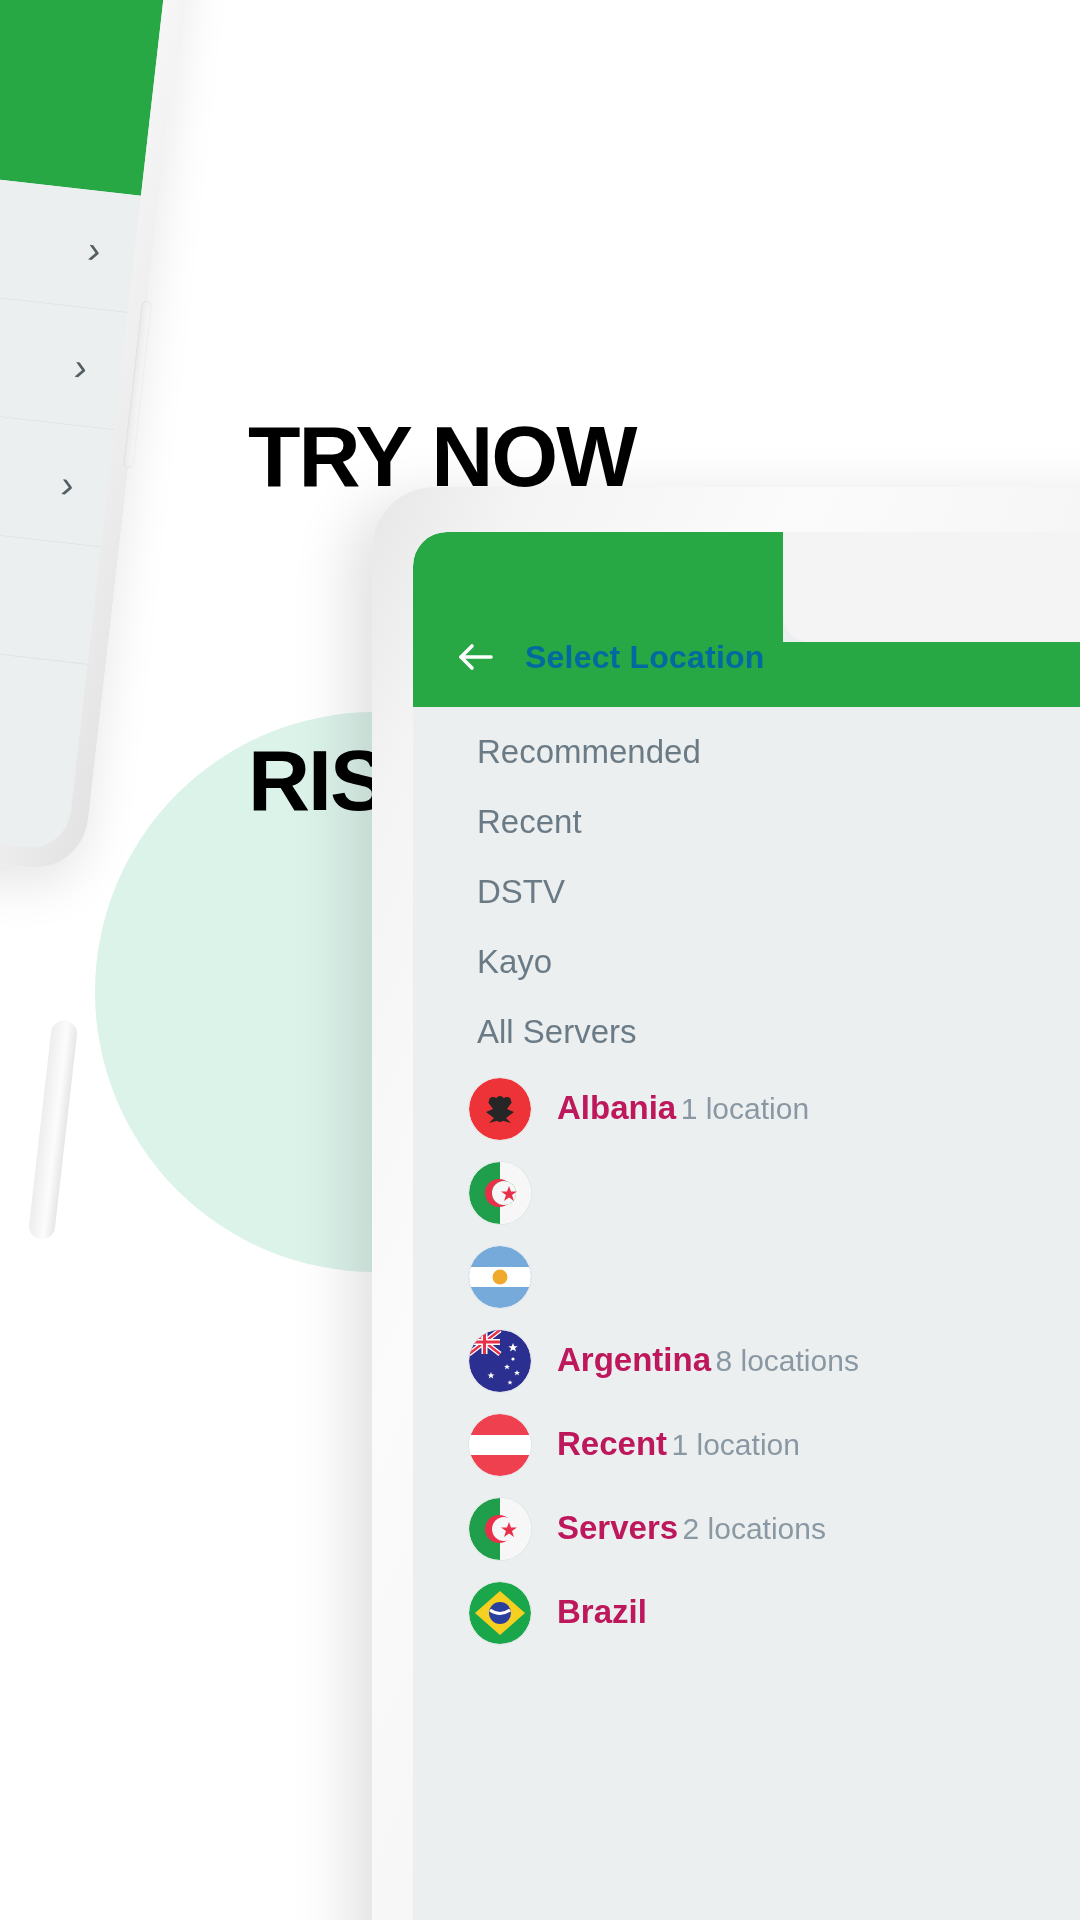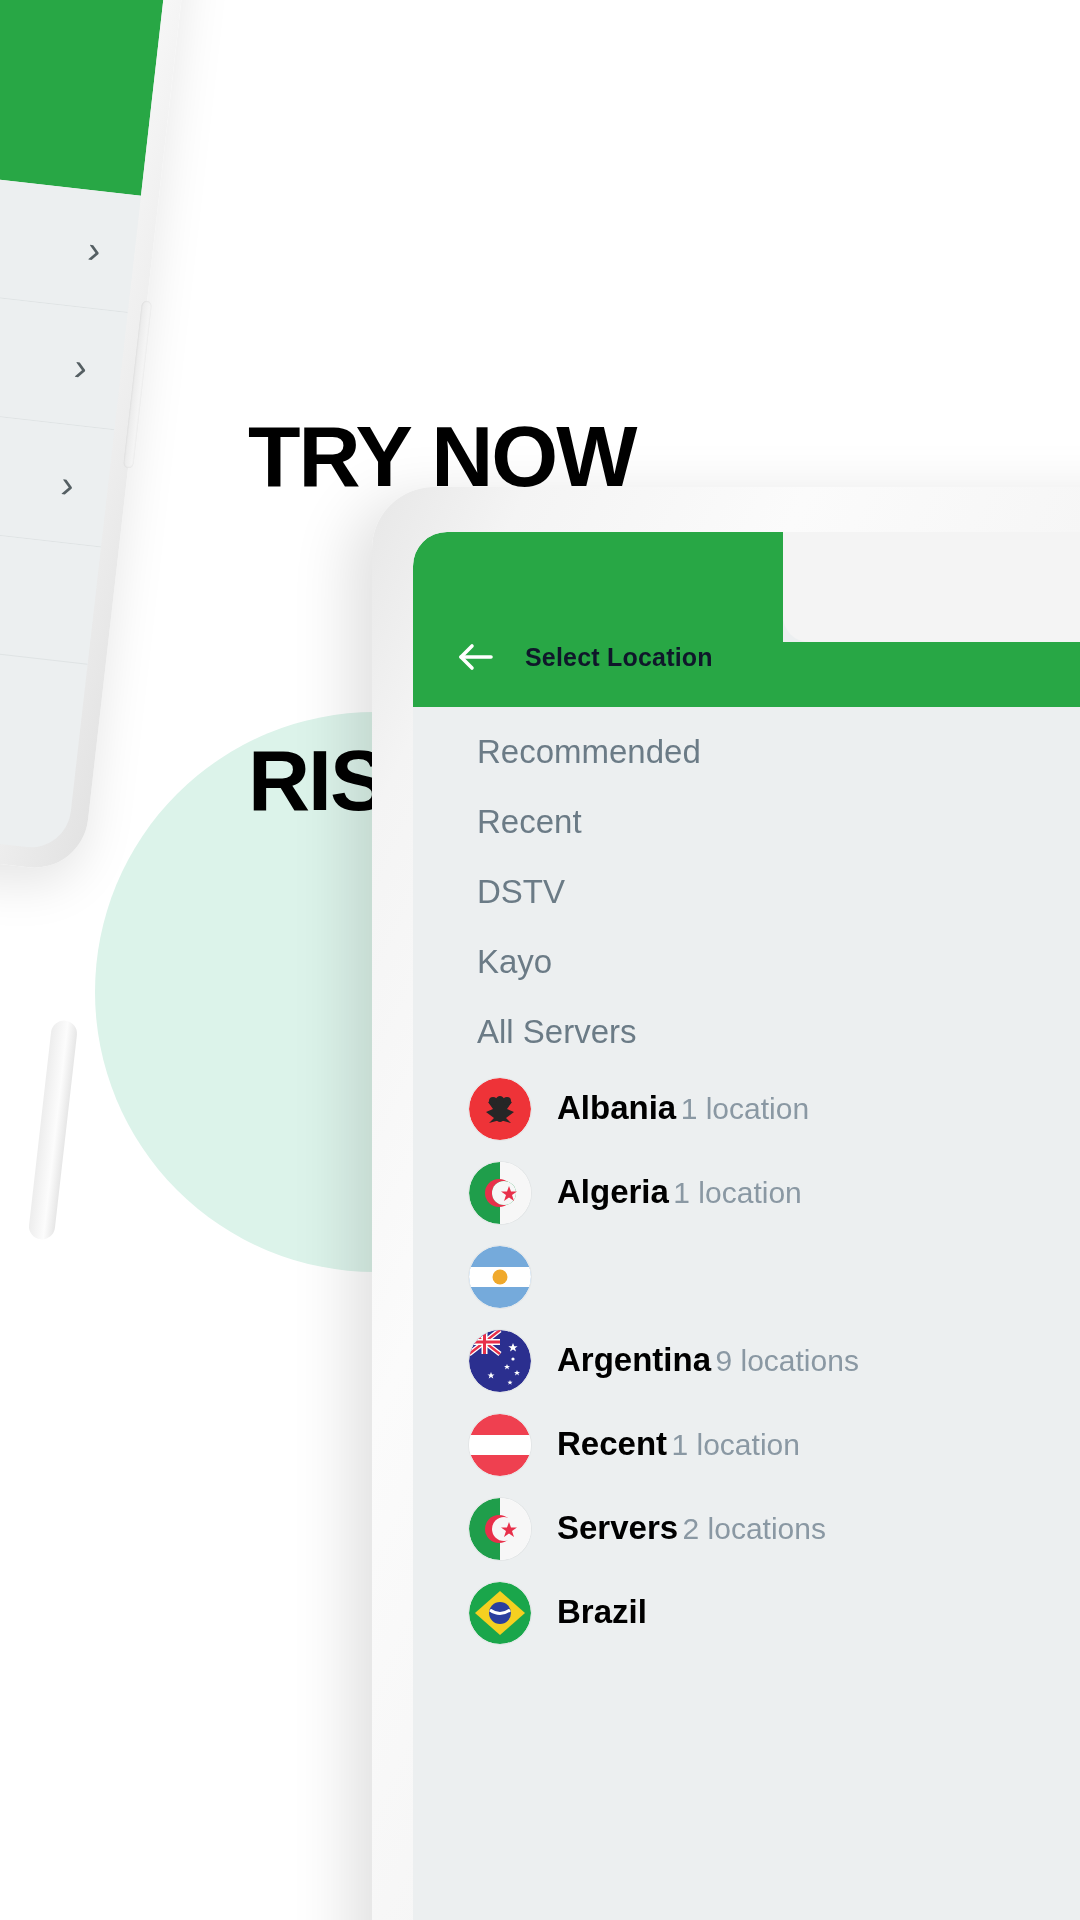--- a/index.html
+++ b/index.html
@@ -159,22 +159,22 @@
     position:absolute;left:0;bottom:0;width:100%;height:100px;
     display:flex;align-items:center;
   }
   .back-arrow{
     width:46px;height:46px;margin-left:40px;margin-right:26px;
     display:flex;align-items:center;justify-content:center;
     flex:0 0 auto;
   }
   .back-arrow svg{display:block;}
   .appbar-title{
-    color:#0f172a;
-    font-size:25px;
+    color:#0369a1;
+    font-size:32px;
     font-weight:bold;
     letter-spacing:.2px;
     white-space:nowrap;
   }
 
   
   .list{
     background:#eceff0;
     padding-top:10px;
   }
@@ -194,21 +194,21 @@
   .flag{
     width:62px;height:62px;border-radius:50%;
     flex:0 0 auto;margin-right:26px;
     overflow:hidden;position:relative;
     background:#fff;
     box-shadow:0 0 0 1px rgba(0,0,0,.04);
   }
   .flag svg{display:block;width:62px;height:62px;}
   .country-text{min-width:0;}
   .country-name{
-    color:#000000;font-size:33px;font-weight:bold;
+    color:#be185d;font-size:33px;font-weight:bold;
     line-height:1.18;white-space:nowrap;
   }
   .country-sub{
     color:#8a98a3;font-size:30px;line-height:1.25;
     white-space:nowrap;margin-top:9px;
   }
 </style>
 </head>
 <body>
 
@@ -301,24 +301,20 @@
                 </defs>
               <g clip-path="url(#cAlg)">
                 <rect x="0" y="0" width="31" height="62" fill="#1f9e4b"></rect>
                 <rect x="31" y="0" width="31" height="62" fill="#f7f7f7"></rect>
                 <circle cx="30" cy="31" r="14" fill="#e8304a"></circle>
                 <circle cx="35" cy="31" r="12" fill="#1f9e4b" clip-path="url(#cAlg)"></circle>
                 <circle cx="35" cy="31" r="12" fill="#f7f7f7"></circle>
                 <polygon fill="#e8304a" points="40,24 42,29.5 48,29.5 43,33 45,39 40,35.5 35,39 37,33 32,29.5 38,29.5"></polygon>
               </g>
             </svg>
-          </span>
-          <span class="country-text">
-            <span class="country-name">Algeria</span>
-            <span class="country-sub">1 location</span>
           </span>
         </div>
 
         <div class="country-row">
           <span class="flag">
             <svg viewBox="0 0 62 62">
               <defs>
                   <clipPath id="cArg">
                     <circle cx="31" cy="31" r="31"></circle>
                   </clipPath>
@@ -357,21 +353,21 @@
                   <polygon points="38,34 38.8,36 41,36 39.3,37.3 39.9,39.4 38,38.1 36.1,39.4 36.7,37.3 35,36 37.2,36"></polygon>
                   <polygon points="48,40 48.8,42 51,42 49.3,43.3 49.9,45.4 48,44.1 46.1,45.4 46.7,43.3 45,42 47.2,42"></polygon>
                   <polygon points="41,50 41.7,51.8 43.6,51.8 42.1,52.9 42.6,54.7 41,53.6 39.4,54.7 39.9,52.9 38.4,51.8 40.3,51.8"></polygon>
                   <circle cx="44" cy="29" r="1.6"></circle>
                 </g>
               </g>
             </svg>
           </span>
           <span class="country-text">
             <span class="country-name">Argentina</span>
-            <span class="country-sub">9 locations</span>
+            <span class="country-sub">8 locations</span>
           </span>
         </div>
 
         <div class="country-row">
           <span class="flag">
             <svg viewBox="0 0 62 62">
               <defs>
                   <clipPath id="cAut">
                     <circle cx="31" cy="31" r="31"></circle>
                   </clipPath>

